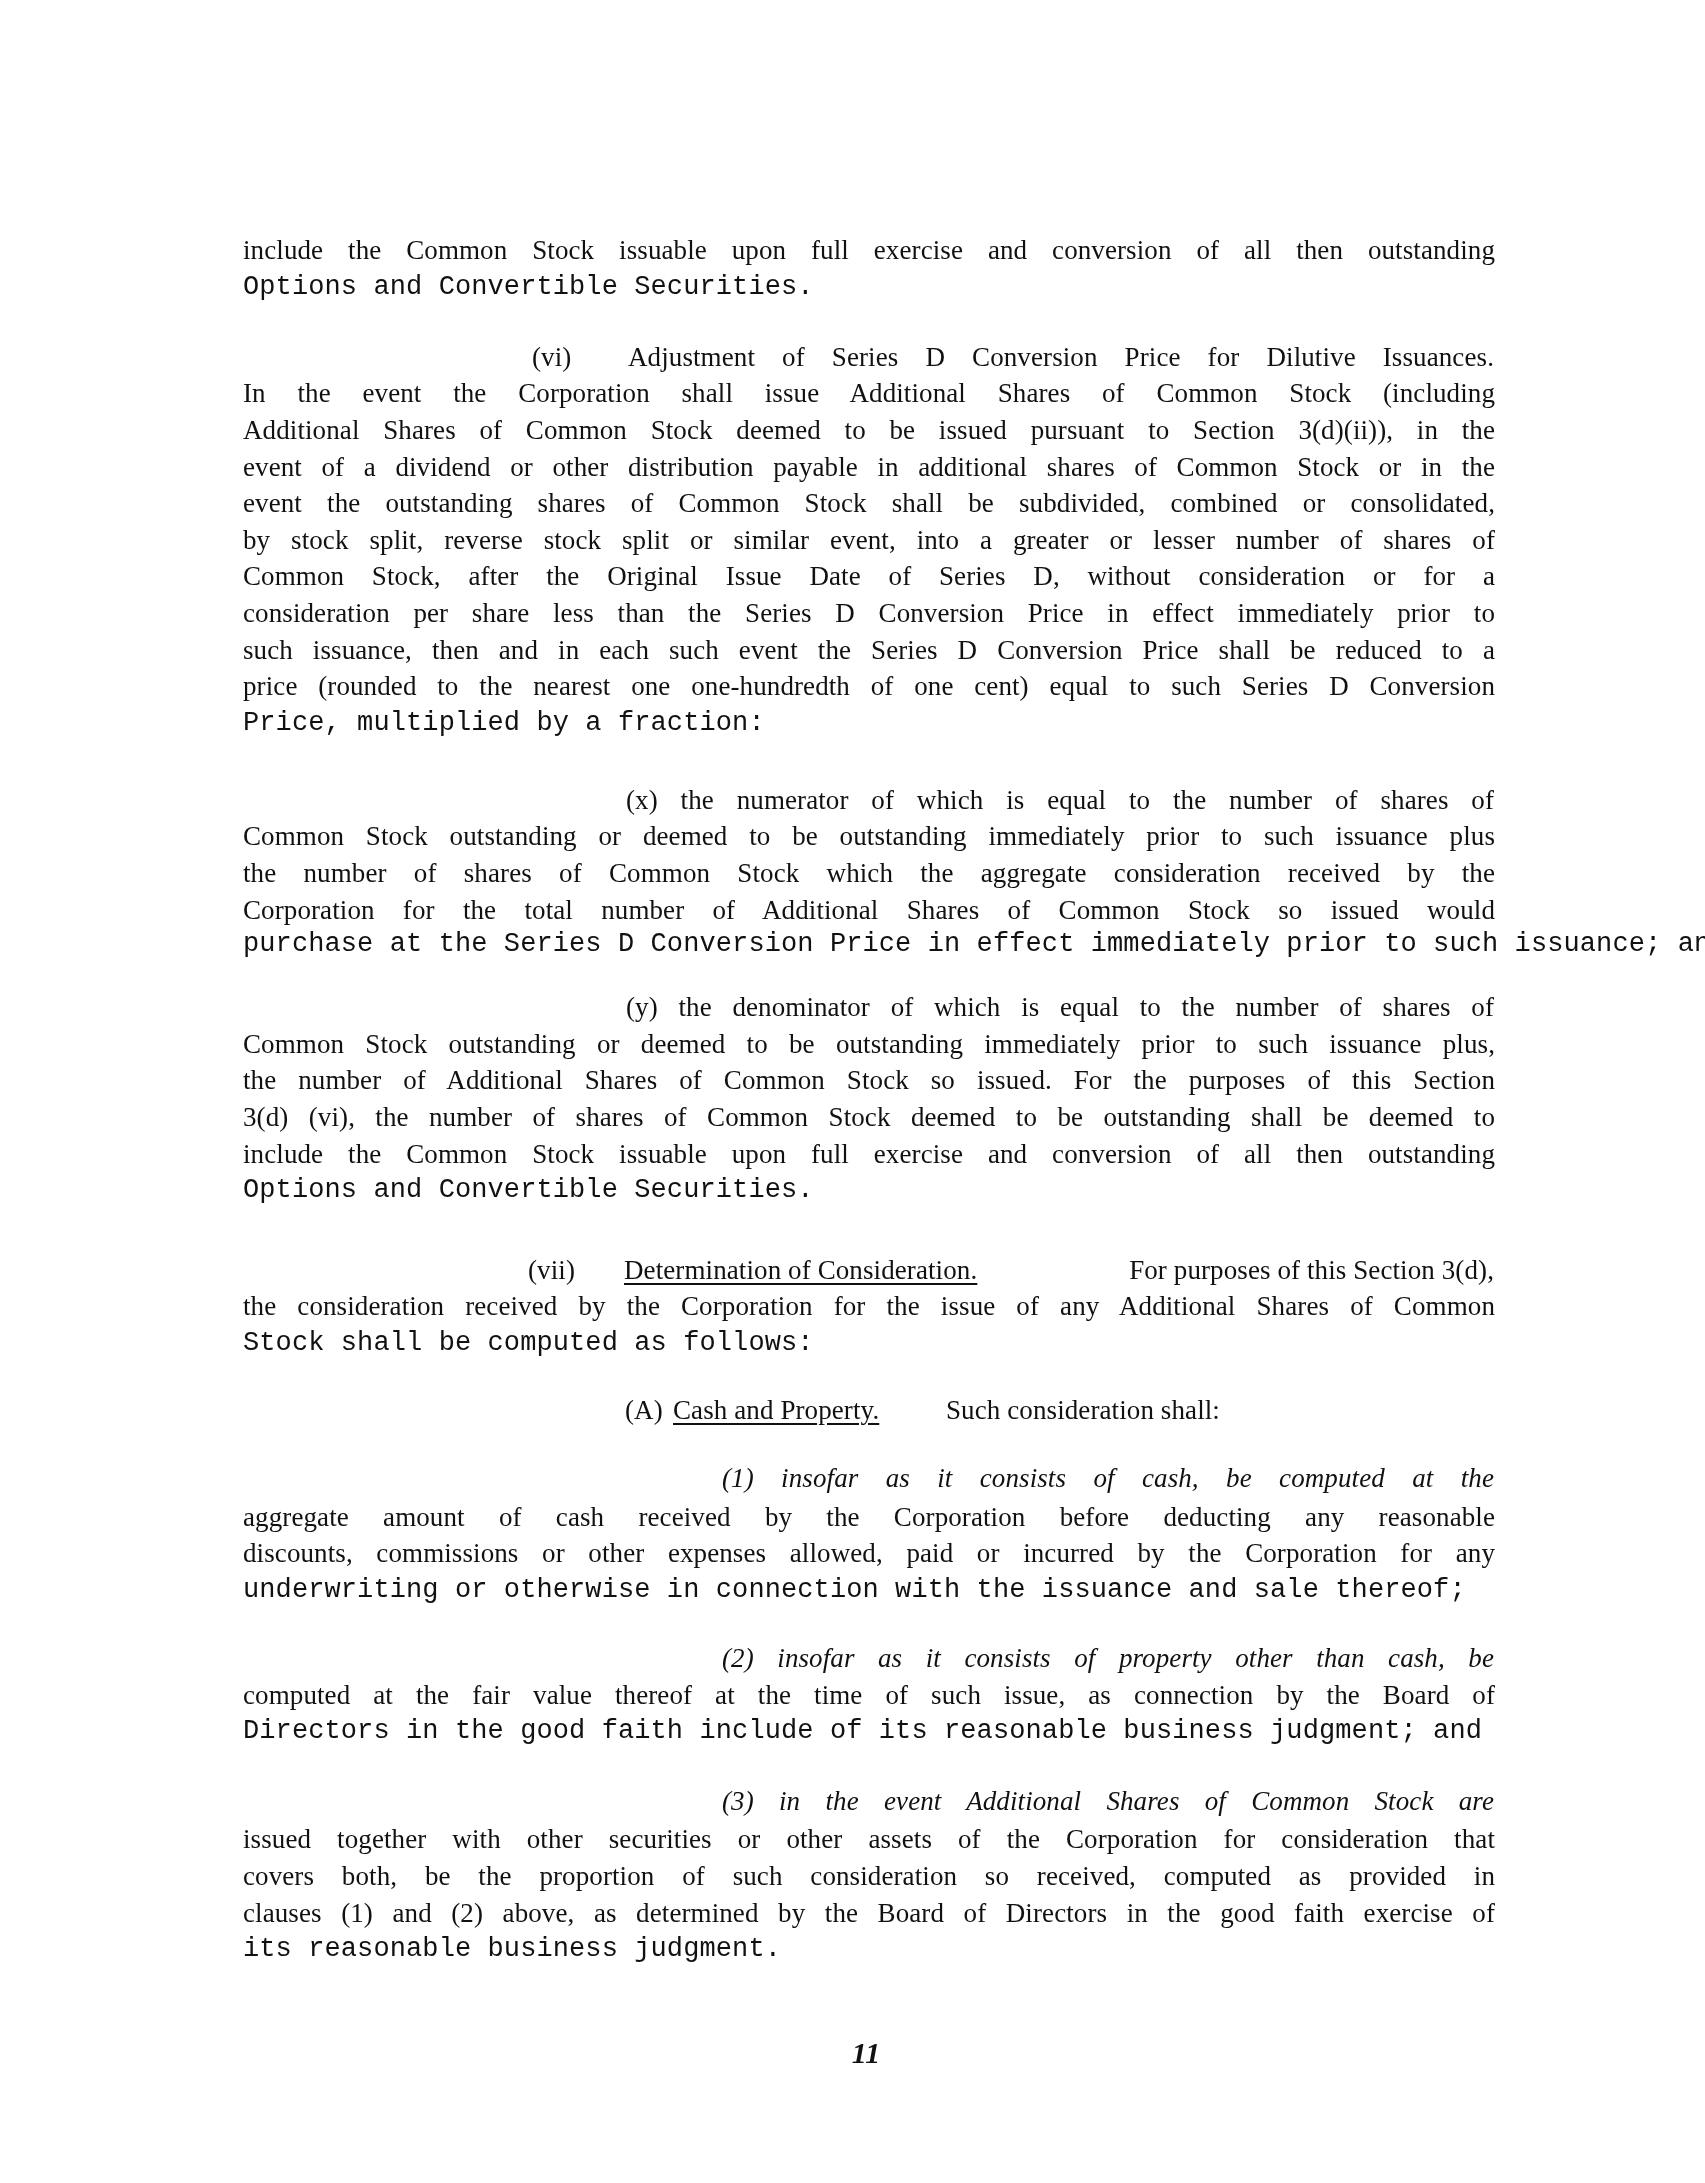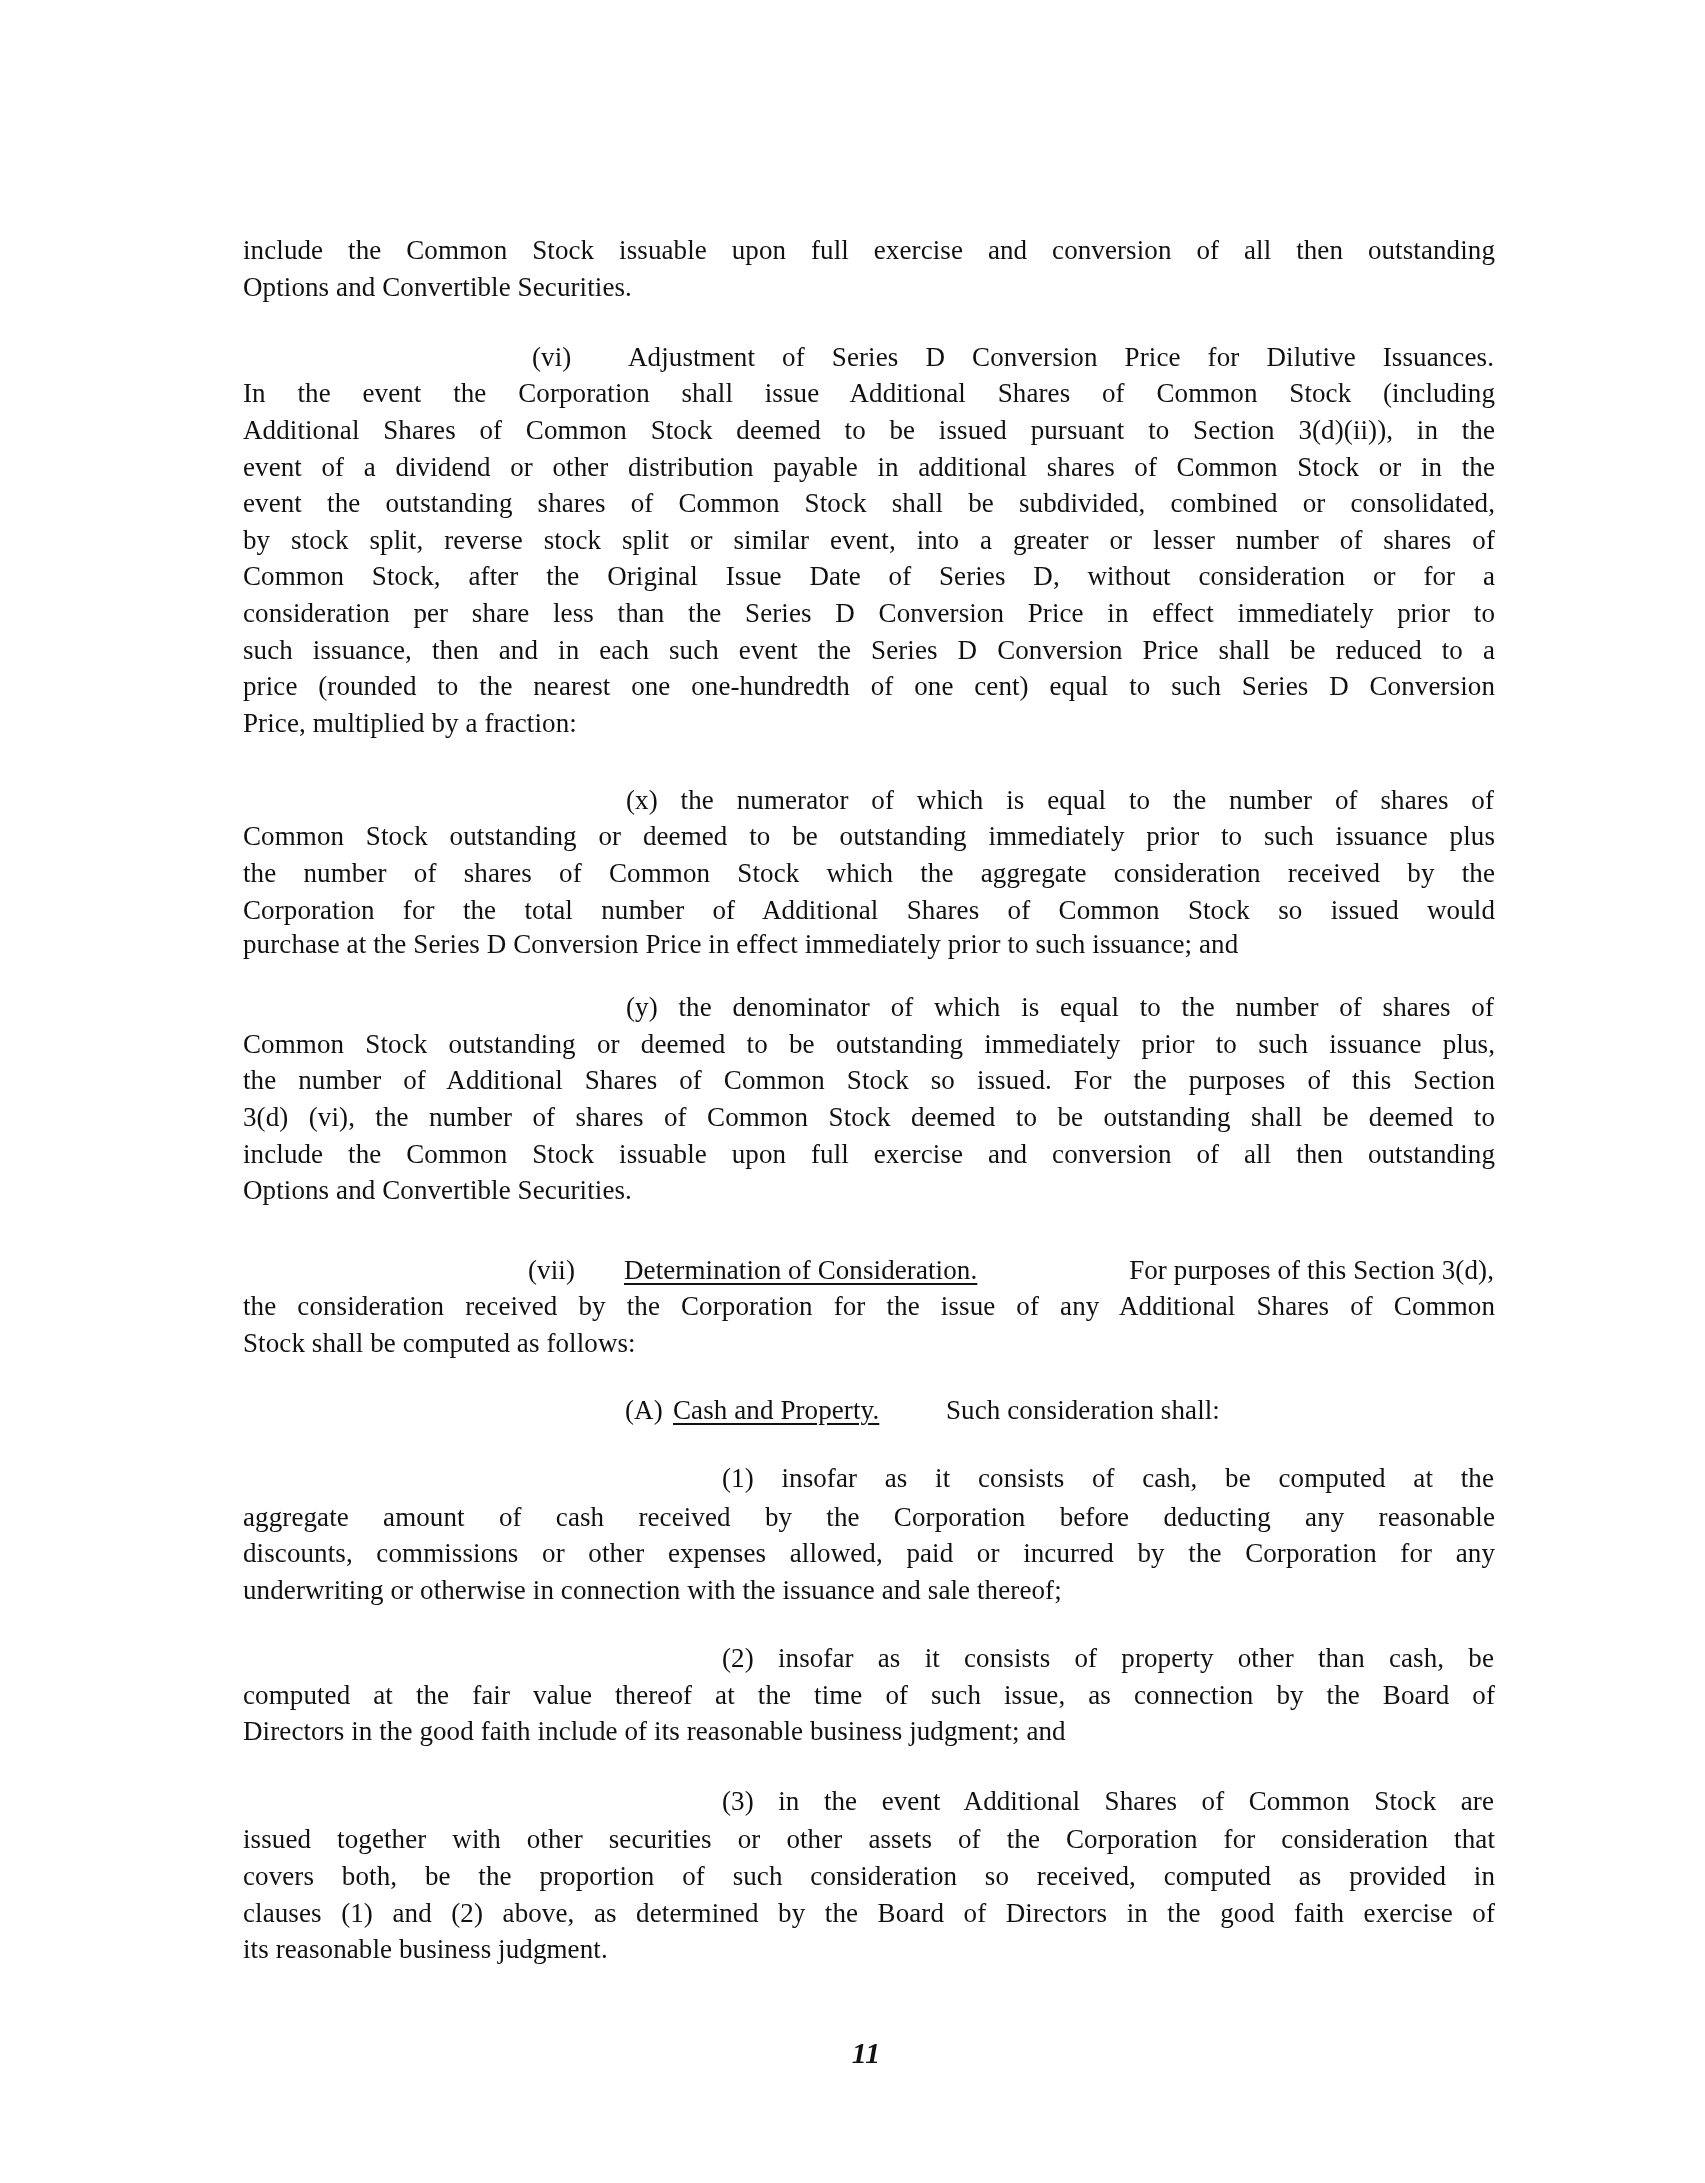--- a/index.html
+++ b/index.html
@@ -10,23 +10,23 @@
     font-family: "Liberation Serif", "DejaVu Serif", serif;
     font-size: 27px;
     line-height: 37px;
     height: 37px;
     color: #111111;
     white-space: nowrap;
     letter-spacing: 0.1px;
     text-align: right;
   }
   .full { left: 243px; width: 1252px; text-align: justify; text-align-last: justify; white-space: normal; }
-  .last { left: 243px; text-align: right; }
+  .last { left: 243px; text-align: right; font-family: Liberation Mono, monospace; }
   .ind-x { left: 626px; width: 868px; text-align: justify; text-align-last: justify; white-space: normal; }
-  .ind-num { left: 722px; width: 772px; text-align: justify; text-align-last: justify; white-space: normal; }
+  .ind-num { left: 722px; width: 772px; text-align: justify; text-align-last: justify; white-space: normal; font-style: italic; }
   .u { text-decoration: underline; text-decoration-thickness: 2px; text-underline-offset: 4px; }
   .pgnum {
     position: absolute; left: 846px; width: 40px; text-align: center;
     font-family: "Liberation Serif", "DejaVu Serif", serif;
     font-size: 30px; line-height: 37px; font-style: italic; font-weight: bold; color: #111;
   }
 </style>
 </head>
 <body>
 

